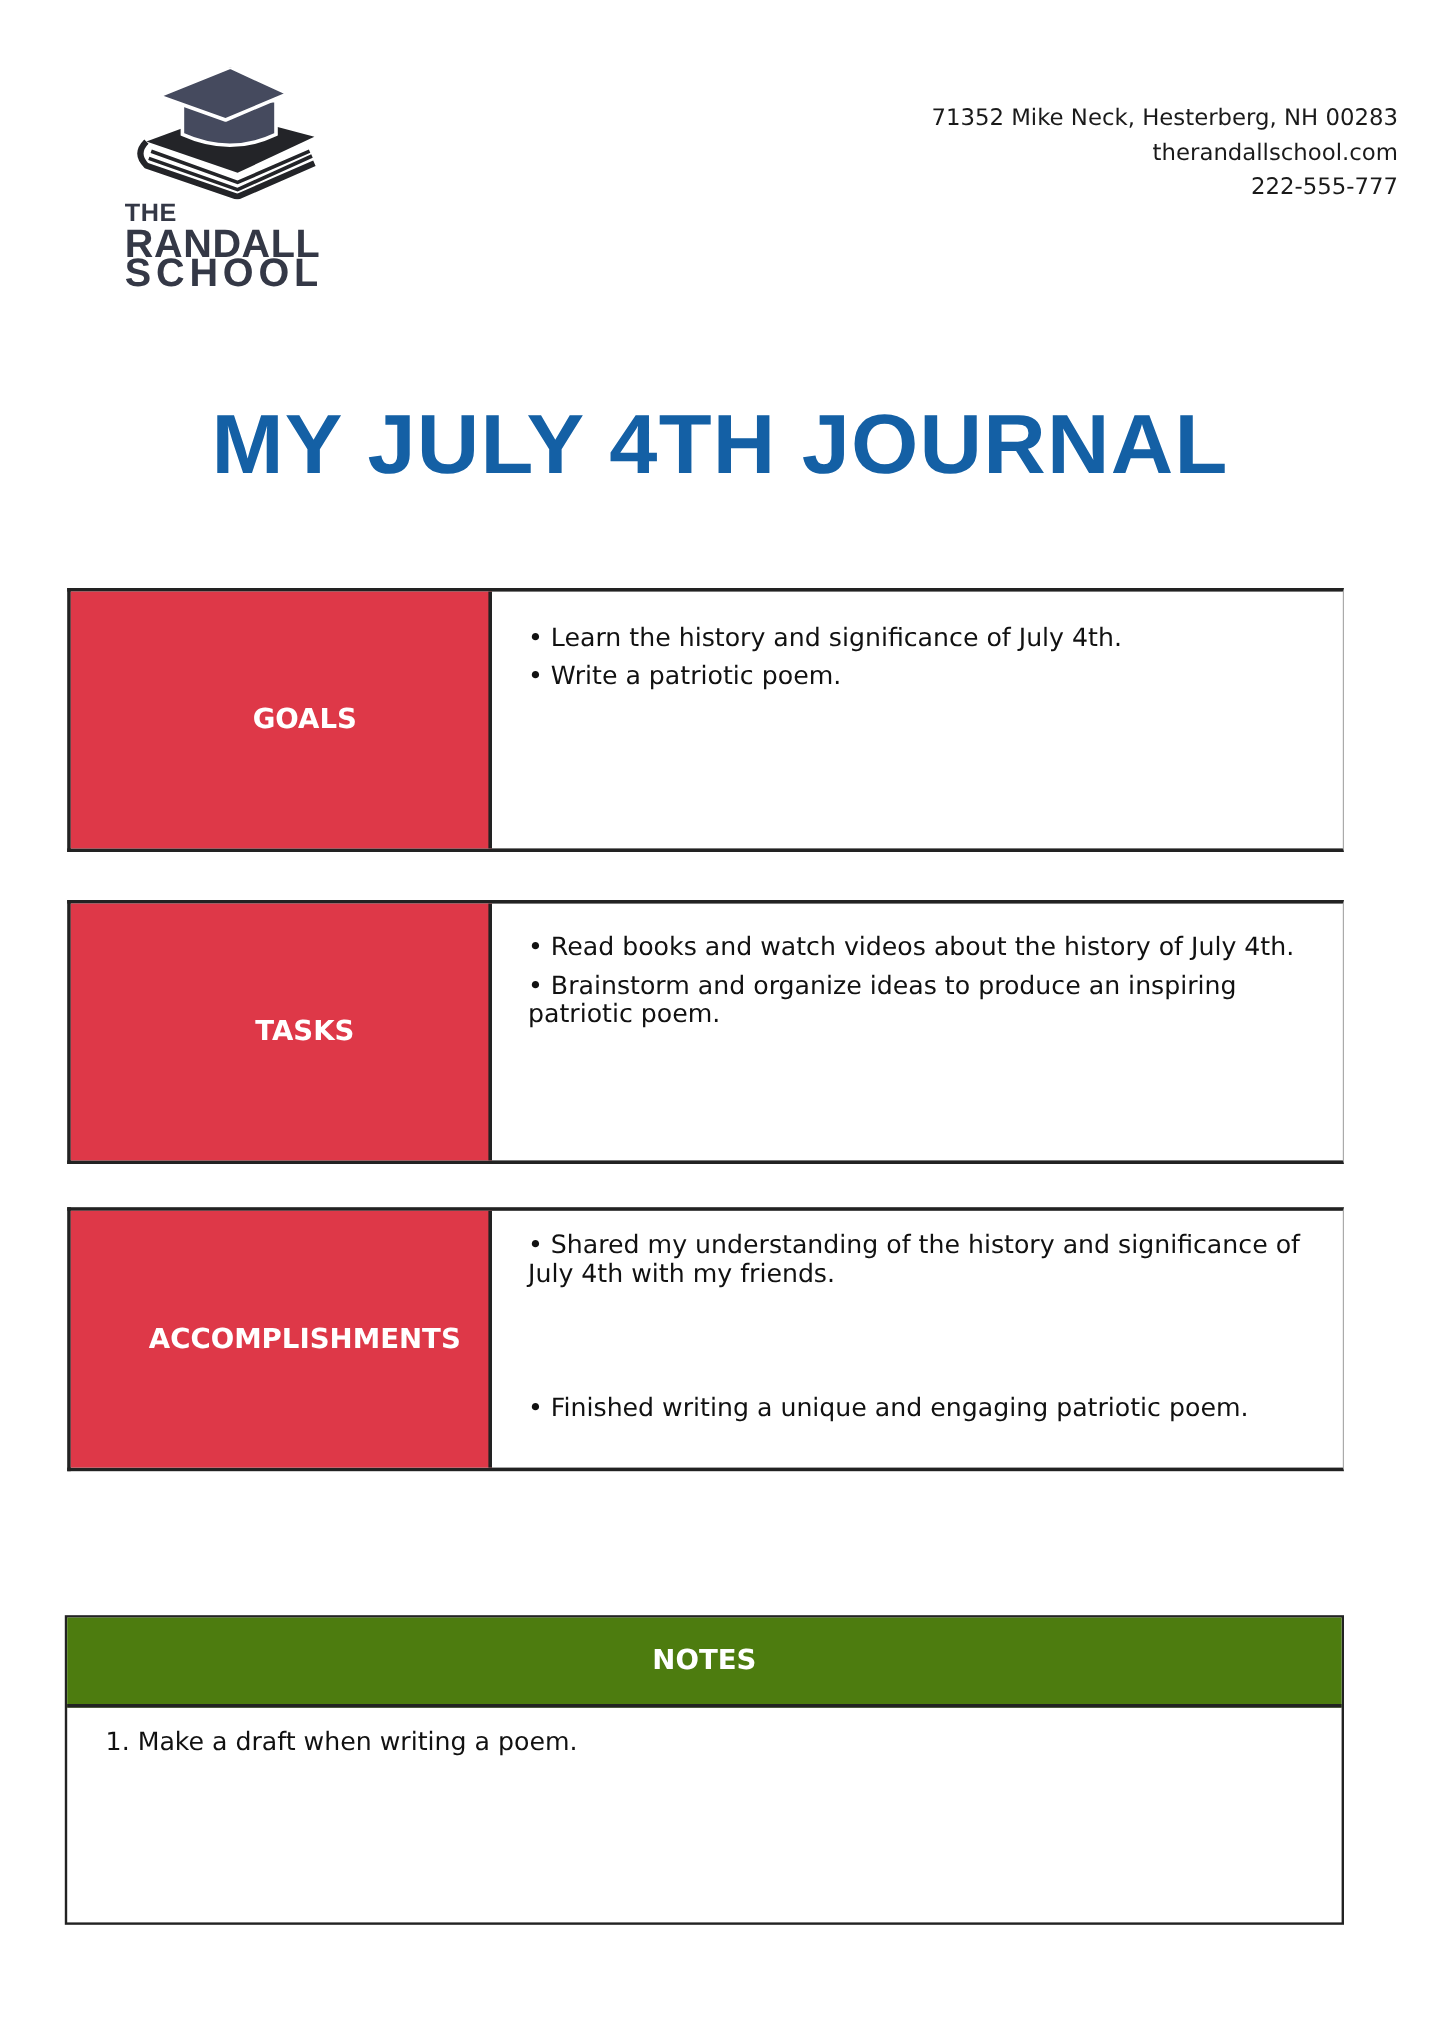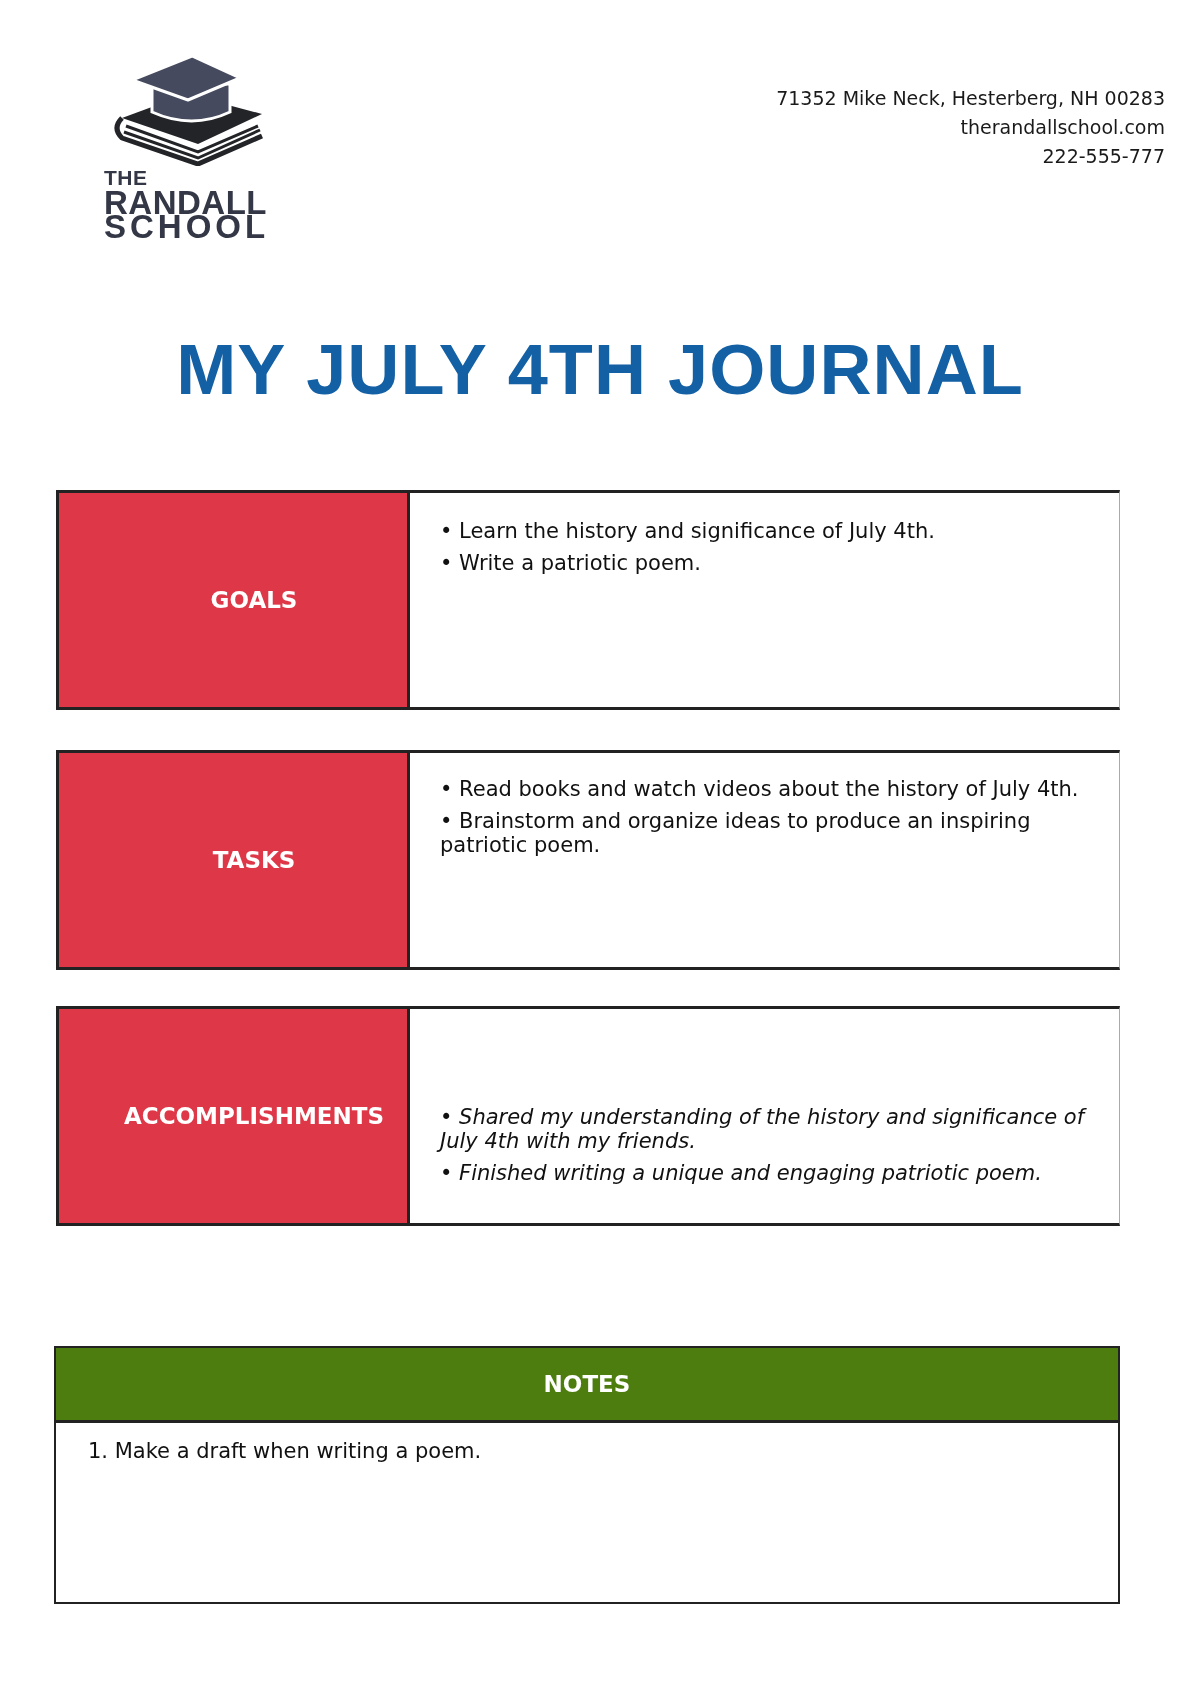--- a/index.html
+++ b/index.html
@@ -49,21 +49,21 @@
       display: flex; align-items: center; justify-content: center;
       color: #ffffff; font-family: "DejaVu Sans", sans-serif;
       font-weight: 700; font-size: 23px; white-space: nowrap; padding-left: 42px;
     }
     .row .content {
       flex: 1; padding: 26px 30px 0 30px;
       font-family: "DejaVu Sans", sans-serif; font-size: 21px; line-height: 24px;
       color: #111;
     }
     .row .content.centered {
-      display: flex; flex-direction: column; justify-content: flex-end; padding-top: 16px; padding-bottom: 30px; font-style: italic;
+      display: flex; flex-direction: column; justify-content: space-between; padding-top: 16px; padding-bottom: 30px;
     }
     .row .content .item { margin-bottom: 8px; }
     .row-goals { top: 490px; }
     .row-tasks { top: 750px; }
     .row-tasks .content { padding-top: 24px; }
     .row-acc { top: 1006px; }
     .notes {
       position: absolute; left: 54px; top: 1346px; width: 1066px; height: 258px;
       border: 2px solid #222; box-sizing: border-box;
     }

